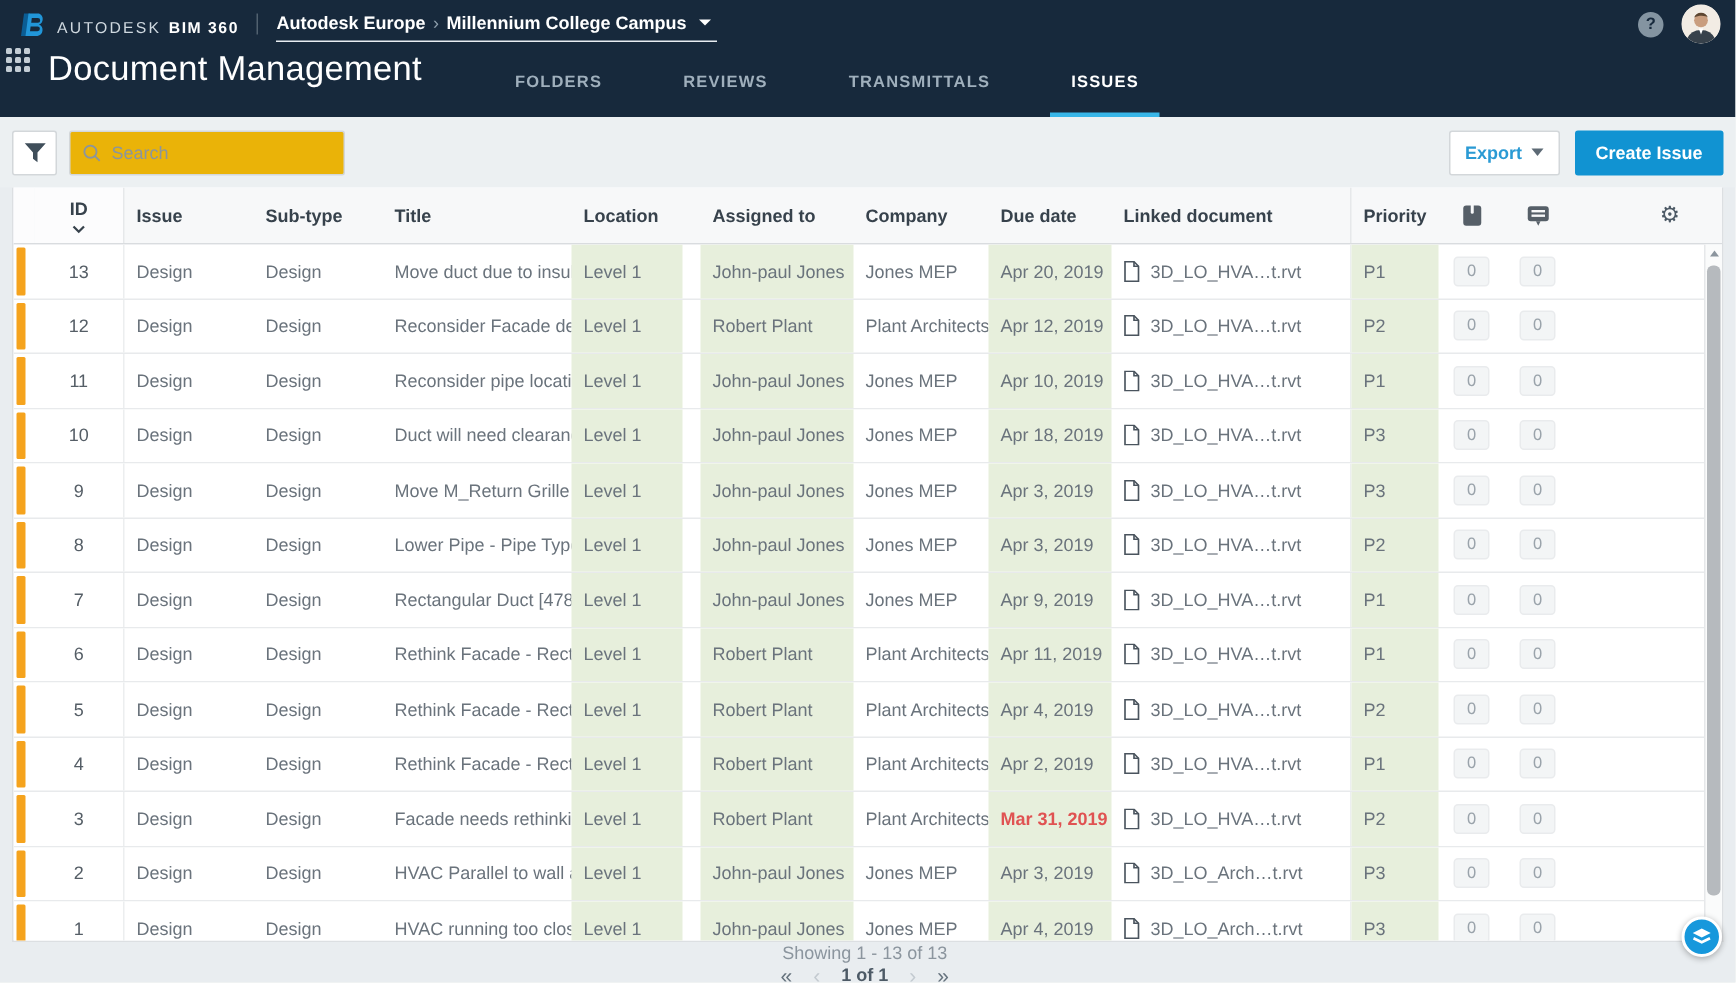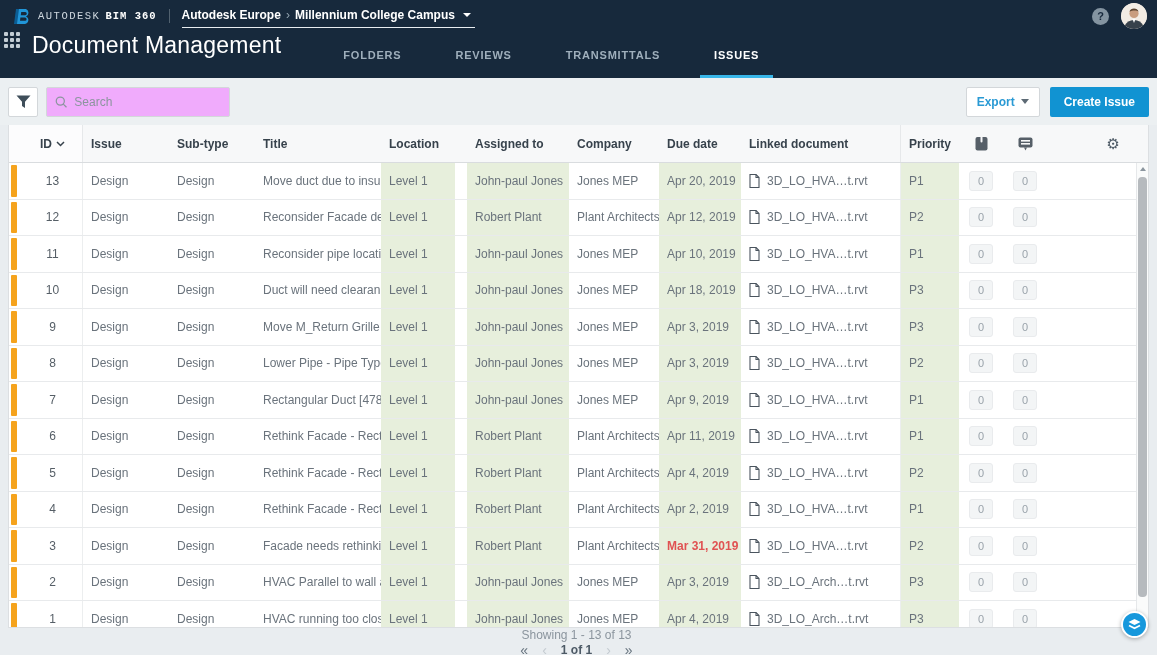--- a/index.html
+++ b/index.html
@@ -3,21 +3,21 @@
 <meta charset="utf-8">
 <style>
   * { margin:0; padding:0; box-sizing:border-box; }
   html,body { width:1157px; height:655px; }
   body { font-family:"Liberation Sans","DejaVu Sans",sans-serif; background:#e9edf0; overflow:hidden; }
   .app { position:relative; width:1157px; height:655px; background:#e9edf0; }
 
   
   .topbar { height:32px; background:#17293c; display:flex; align-items:center; justify-content:space-between; padding:0 10px 0 14px; }
   .topbar-left { display:flex; align-items:center; }
-  .brand { display:flex; align-items:center; margin-right:12px;font-family:Liberation Mono, monospace; }
+  .brand { display:flex; align-items:flex-end; margin-right:12px; }
   .brand-autodesk { color:#cfd8df; font-size:10.5px; letter-spacing:1.5px; margin-left:7px; }
   .brand-product { color:#ffffff; font-size:10.5px; font-weight:bold; letter-spacing:1px; margin-left:5px; }
   .topbar-divider { width:1px; height:14px; background:#51616f; margin-right:12px; }
   .breadcrumb { display:flex; align-items:center; gap:5px; color:#ffffff; font-size:12px; font-weight:bold;
                 border-bottom:1px solid #e8edf1; padding:3px 4px 5px 0; cursor:pointer; }
   .crumb-sep { color:#8fa0ad; font-weight:normal; }
   .caret-down { width:0; height:0; border-left:4px solid transparent; border-right:4px solid transparent; border-top:4px solid #ffffff; margin-left:3px; }
   .topbar-right { display:flex; align-items:center; gap:12px; }
   .help-circle { width:17px; height:17px; border-radius:50%; background:#8494a1; color:#17293c; font-size:11px; font-weight:bold;
                  display:flex; align-items:center; justify-content:center; cursor:pointer; }
@@ -30,38 +30,38 @@
   .page-title { color:#ffffff; font-size:23px; font-weight:400; letter-spacing:.2px; white-space:nowrap; }
   .tabs { display:flex; align-items:stretch; height:46px; margin-left:48px; }
   .tab { display:flex; align-items:center; padding:0 14px; margin-right:26px; color:#9fafbc; font-size:11px; font-weight:bold;
          letter-spacing:.8px; cursor:pointer; border-bottom:3px solid transparent; padding-top:3px; }
   .tab.active { color:#ffffff; border-bottom-color:#38b6e8; }
 
   
   .toolbar { height:47px; background:#ecf0f2; display:flex; align-items:center; padding:0 8px; }
   .filter-btn { width:30px; height:30px; background:#ffffff; border:1px solid #d3d7da; border-radius:2px;
                 display:flex; align-items:center; justify-content:center; cursor:pointer; }
-  .search-box { width:184px; height:30px; background:#f0abfc; border:1px solid #d3d7da; border-radius:2px;
+  .search-box { width:184px; height:30px; background:#eab308; border:1px solid #d3d7da; border-radius:2px;
                 display:flex; align-items:center; padding:0 8px; margin-left:8px; }
   .search-box input { border:none; outline:none; font-size:12px; color:#4d5a66; width:100%; margin-left:7px; font-family:inherit; background:transparent; }
   .search-box input::placeholder { color:#8b959e; }
   .toolbar-spacer { flex:1; }
   .export-btn { width:74px; height:30px; background:#ffffff; border:1px solid #d3d7da; border-radius:2px; display:flex;
                 align-items:center; justify-content:space-between; padding:0 10px; cursor:pointer; margin-right:10px; }
   .export-label { color:#2a9ad4; font-size:12px; font-weight:bold; }
   .export-caret { width:0; height:0; border-left:4px solid transparent; border-right:4px solid transparent; border-top:5px solid #5d6a75; }
   .create-btn { height:30px; padding:0 14px; background:#1193d2; border:none; border-radius:2px; color:#ffffff;
                 font-size:12px; font-weight:bold; cursor:pointer; font-family:inherit; }
 
   
   .table-wrap { position:relative; margin:0 8px; height:503px; background:#ffffff; border:1px solid #dcdfe2; border-top:none; overflow:hidden; }
   .grid-cols { display:grid; grid-template-columns:14px 60px 86px 86px 126px 74px 12px 102px 90px 82px 160px 58px 44px 44px minmax(0,1fr); }
   .thead { height:38px; background:#f7f8f9; border-bottom:1px solid #d9dcdf; padding-right:12px; }
   .th { display:flex; align-items:center; font-size:12px; font-weight:bold; color:#37424c; padding:0 8px; white-space:nowrap; }
-  .th.col-id { justify-content:center; background:#fcfcfd; border-right:1px solid #e6e8ea; padding:0 2px; gap:4px; }
+  .th.col-id { justify-content:center; background:#fcfcfd; border-right:1px solid #e6e8ea; padding:0 2px; gap:4px;flex-direction:column; }
   .th.col-bar { background:#fcfcfd; padding:0; }
   .th.icon-col { justify-content:center; }
   .th.col-doc-h { border-right:1px solid #e6e8ea; }
   .th.col-last-h { justify-content:flex-end; padding-right:16px; }
   .gear { color:#4d5a66; font-size:15px; cursor:pointer; line-height:1; }
 
   .tbody { height:465px; overflow:hidden; }
   .tr { height:36.5px; border-bottom:1px solid #e8eaec; background:#ffffff; }
   .td { display:flex; align-items:center; font-size:12px; color:#6a737c; padding:0 8px; white-space:nowrap; overflow:hidden; }
   .td.col-bar { padding:2px 2px 2px 2px; }

